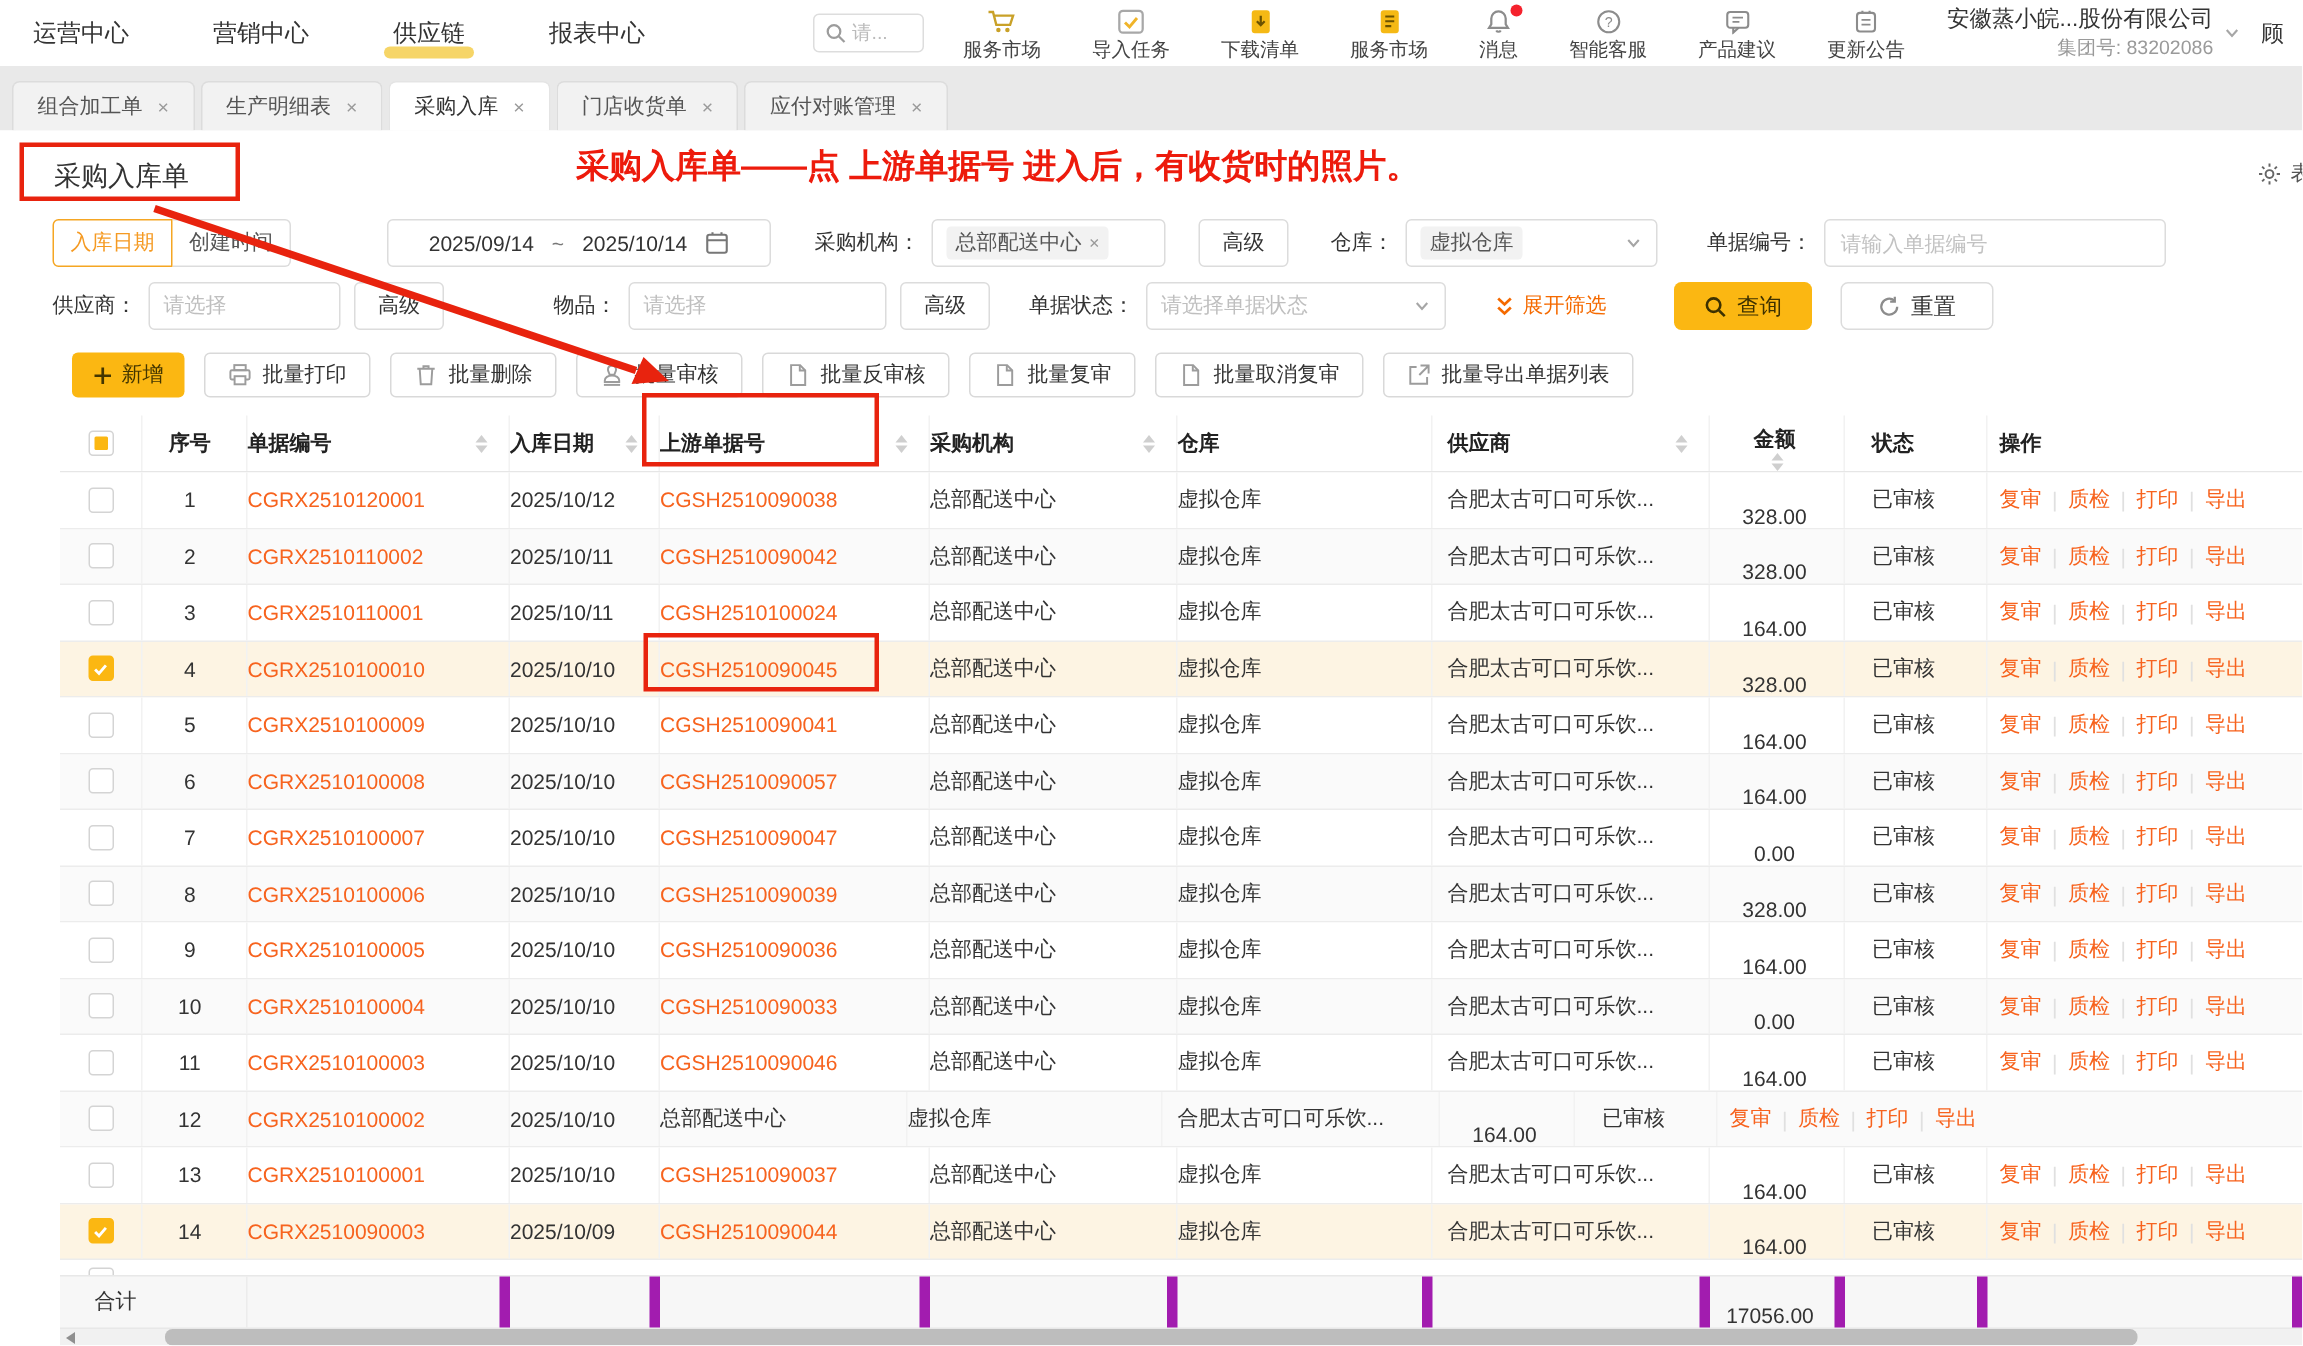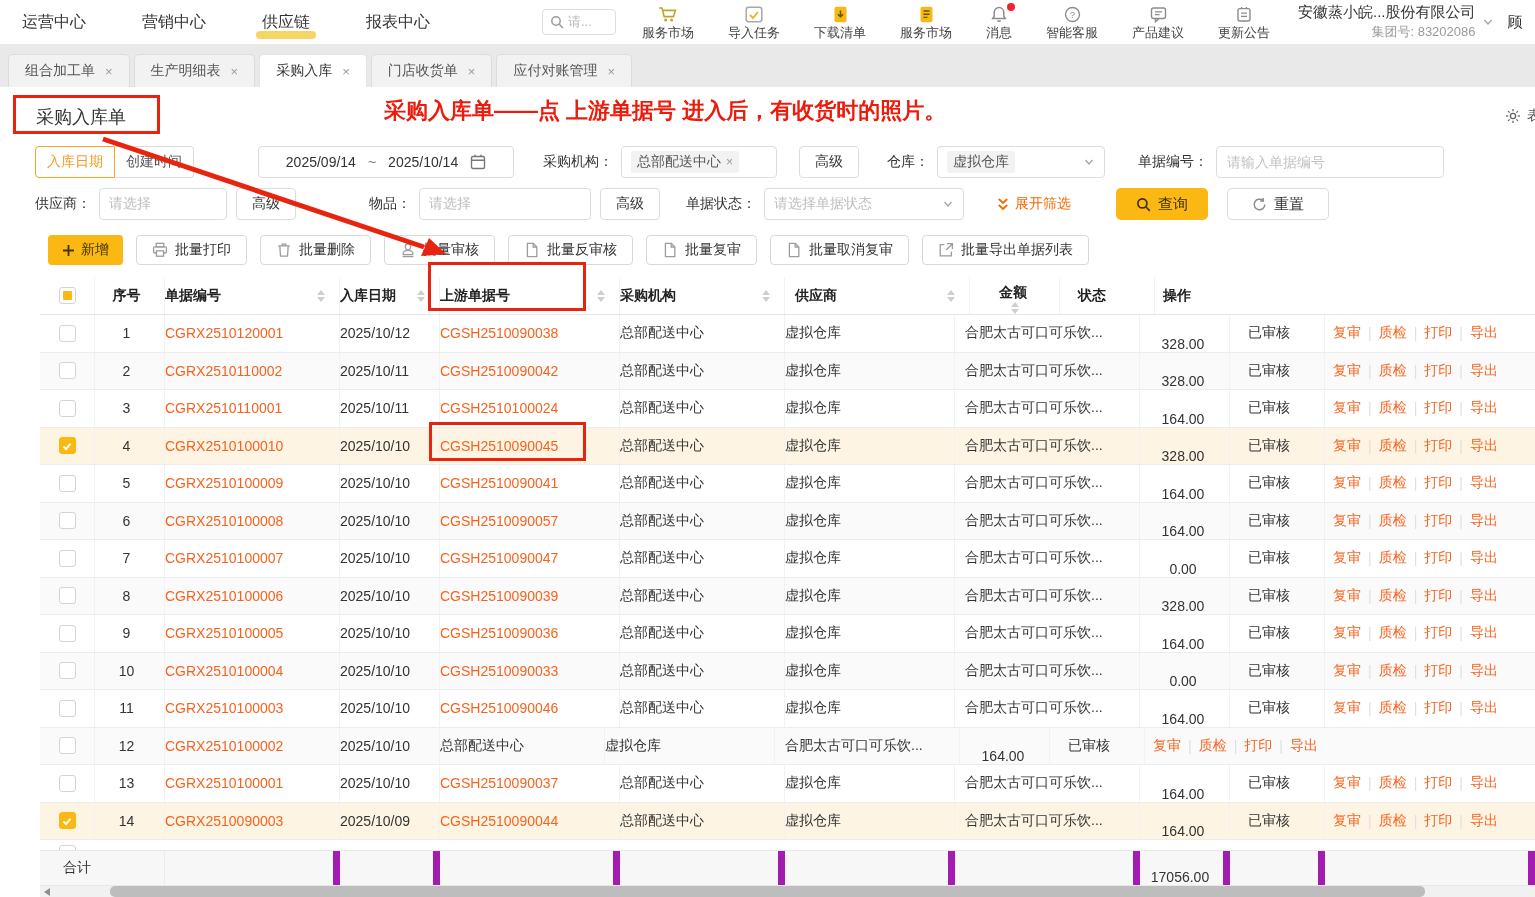--- a/index.html
+++ b/index.html
@@ -489,20 +489,23 @@
               <i class="dn"></i>
             </span>
      </div>
           <div class="td c5">
        <span>采购机构</span>
             <span class="sort">
               <i class="up"></i>
               <i class="dn"></i>
             </span>
      </div>
+          <div class="td c6">
+       <span>仓库</span>
+     </div>
           <div class="td c7">
        <span>供应商</span>
             <span class="sort">
               <i class="up"></i>
               <i class="dn"></i>
             </span>
      </div>
           <div class="td c8">
        <span>金额</span>
             <span class="sort">

